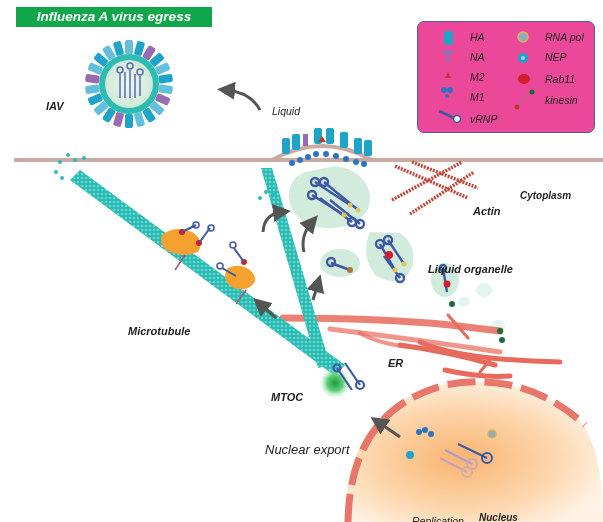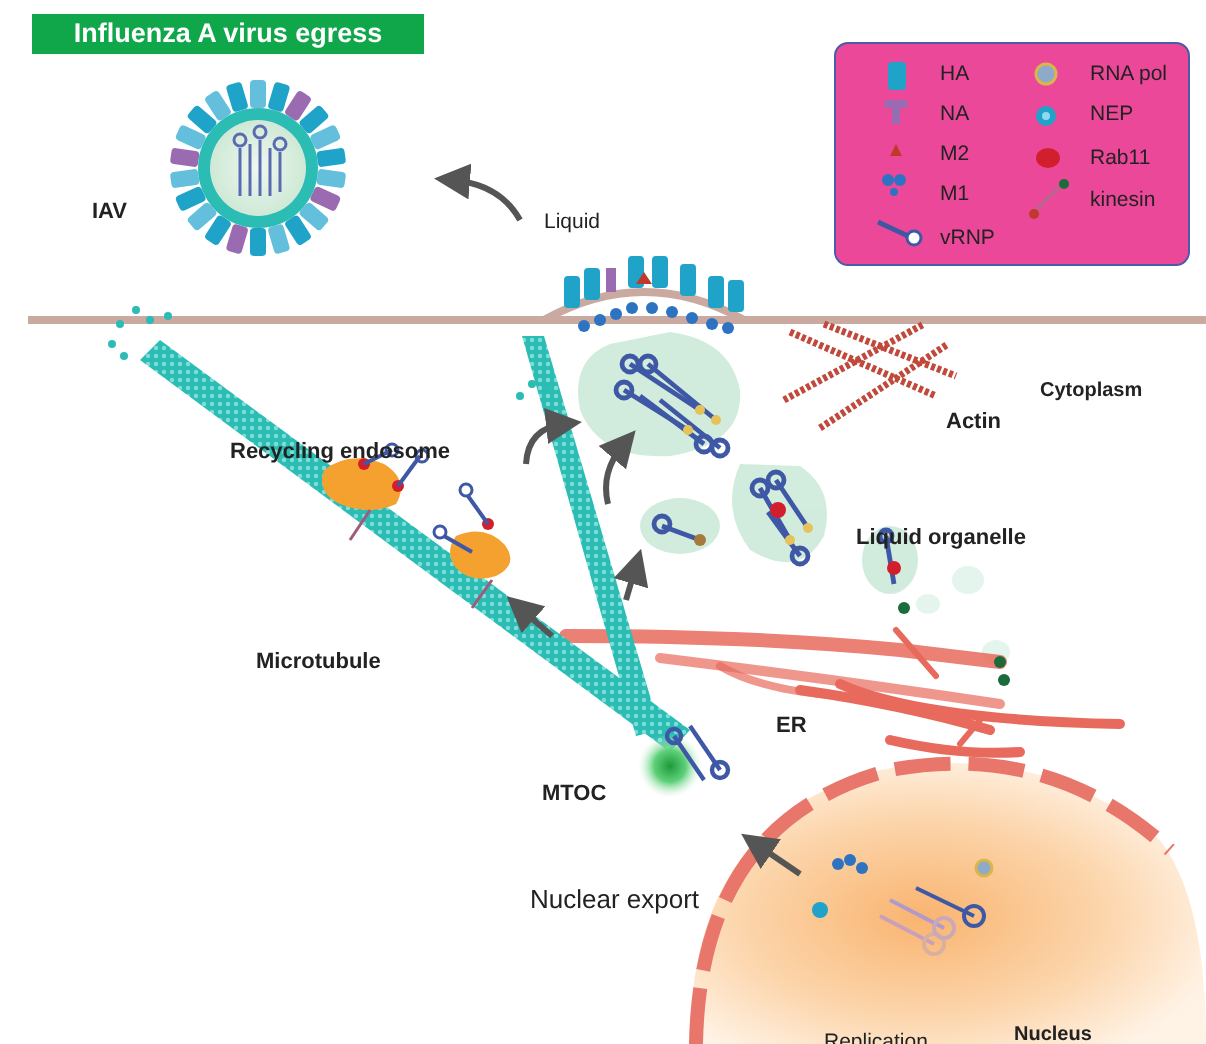--- a/index.html
+++ b/index.html
@@ -1,18 +1,18 @@
 <!DOCTYPE html>
 <html><head>
 <meta charset="utf-8">
 <style>
   html, body { margin: 0; padding: 0; background: #ffffff; }
   body { width: 603px; height: 522px; position: relative; overflow: hidden;
          font-family: "Liberation Sans", sans-serif; }
-  #stage { position: absolute; left: 0; top: 0; width: 603px; height: 522px; }
+  #stage { position: absolute; left: 0; top: 0; width: 603px; height: 522px; font-style: italic; }
   .title-banner { position: absolute; left: 16px; top: 7px; width: 196px; height: 20px;
                   background: #10a64a; color: #ffffff; font-weight: bold; font-size: 13.5px;
                   line-height: 20px; text-align: center; }
   .legend-box { position: absolute; left: 417px; top: 21px; width: 178px; height: 112px;
                 border: 1.4px solid #4a5ca8; border-radius: 7px; background: #ec4899; box-sizing: border-box; }
   .lg-item { position: absolute; font-size: 10.5px; color: #222; height: 14px; line-height: 14px; }
   .lbl { position: absolute; font-size: 11px; color: #222; white-space: nowrap; margin-top: 24px; }
   .lbl.b { font-weight: bold; }
   .lbl.sm { font-size: 10px; }
 </style>
@@ -303,21 +303,20 @@
     <div class="lg-item" style="left:127px;top:8px">RNA pol</div>
     <div class="lg-item" style="left:127px;top:28px">NEP</div>
     <div class="lg-item" style="left:127px;top:50px">Rab11</div>
     <div class="lg-item" style="left:127px;top:71px">kinesin</div>
   </div>
 
   <div class="lbl b" style="left:46px;top:76px">IAV</div>
   <div class="lbl" style="left:272px;top:81px;font-size:10.5px">Liquid</div>
   <div class="lbl b sm" style="left:520px;top:166px">Cytoplasm</div>
   <div class="lbl b" style="left:473px;top:181px">Actin</div>
-  <div class="lbl b" style="left:115px;top:196px">Recycling endosome</div>
   <div class="lbl b" style="left:428px;top:239px">Liquid organelle</div>
   <div class="lbl b" style="left:128px;top:301px">Microtubule</div>
   <div class="lbl b" style="left:388px;top:333px">ER</div>
   <div class="lbl b" style="left:271px;top:367px">MTOC</div>
   <div class="lbl" style="left:265px;top:418px;font-size:13px">Nuclear export</div>
   <div class="lbl" style="left:412px;top:491px;font-size:10.5px">Replication</div>
-  <div class="lbl b sm" style="left:507px;top:488px">Nucleus</div>
+  <div class="lbl b sm" style="left:479px;top:488px">Nucleus</div>
 </div>
 
 </body></html>

